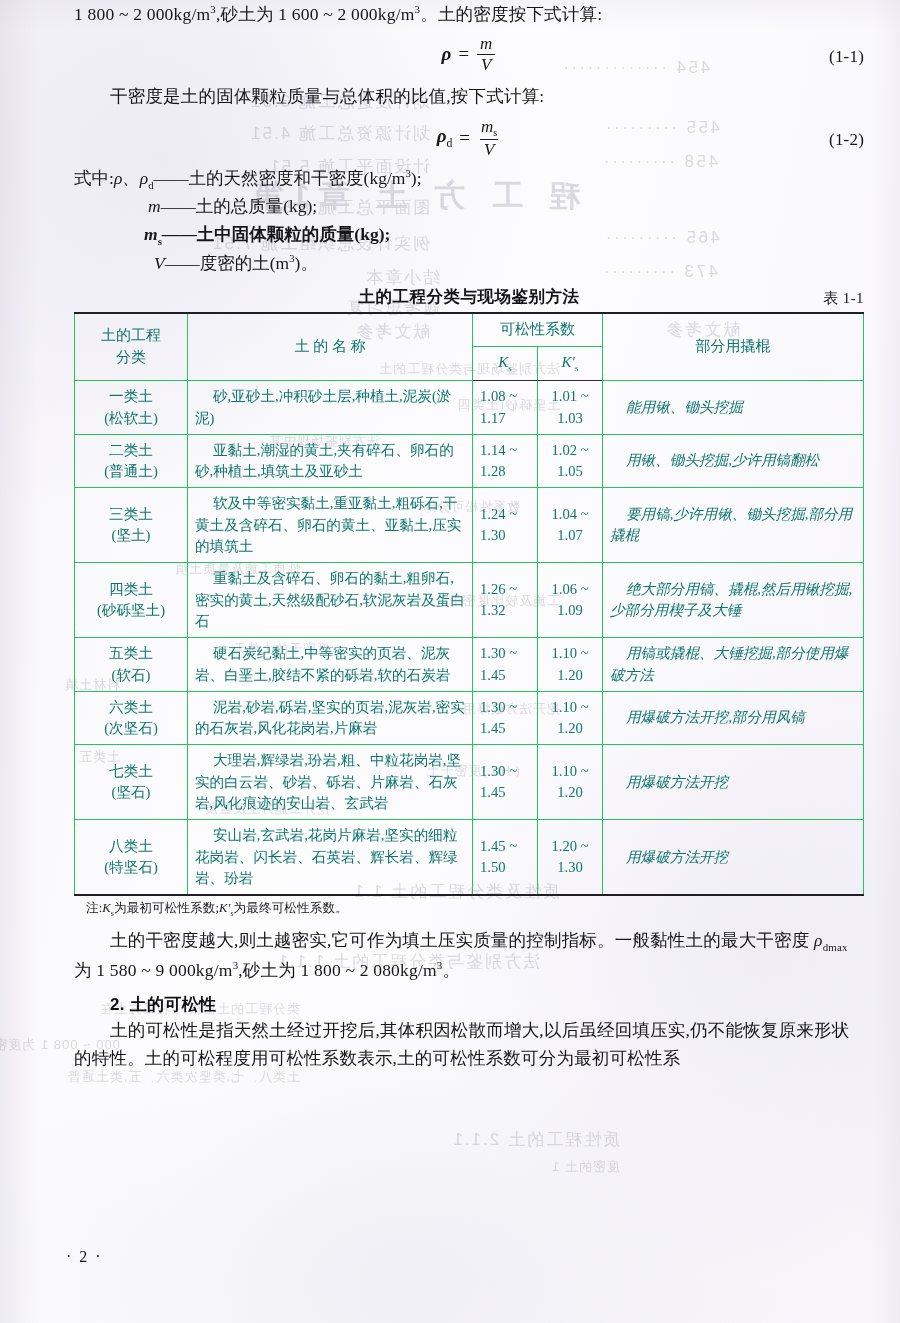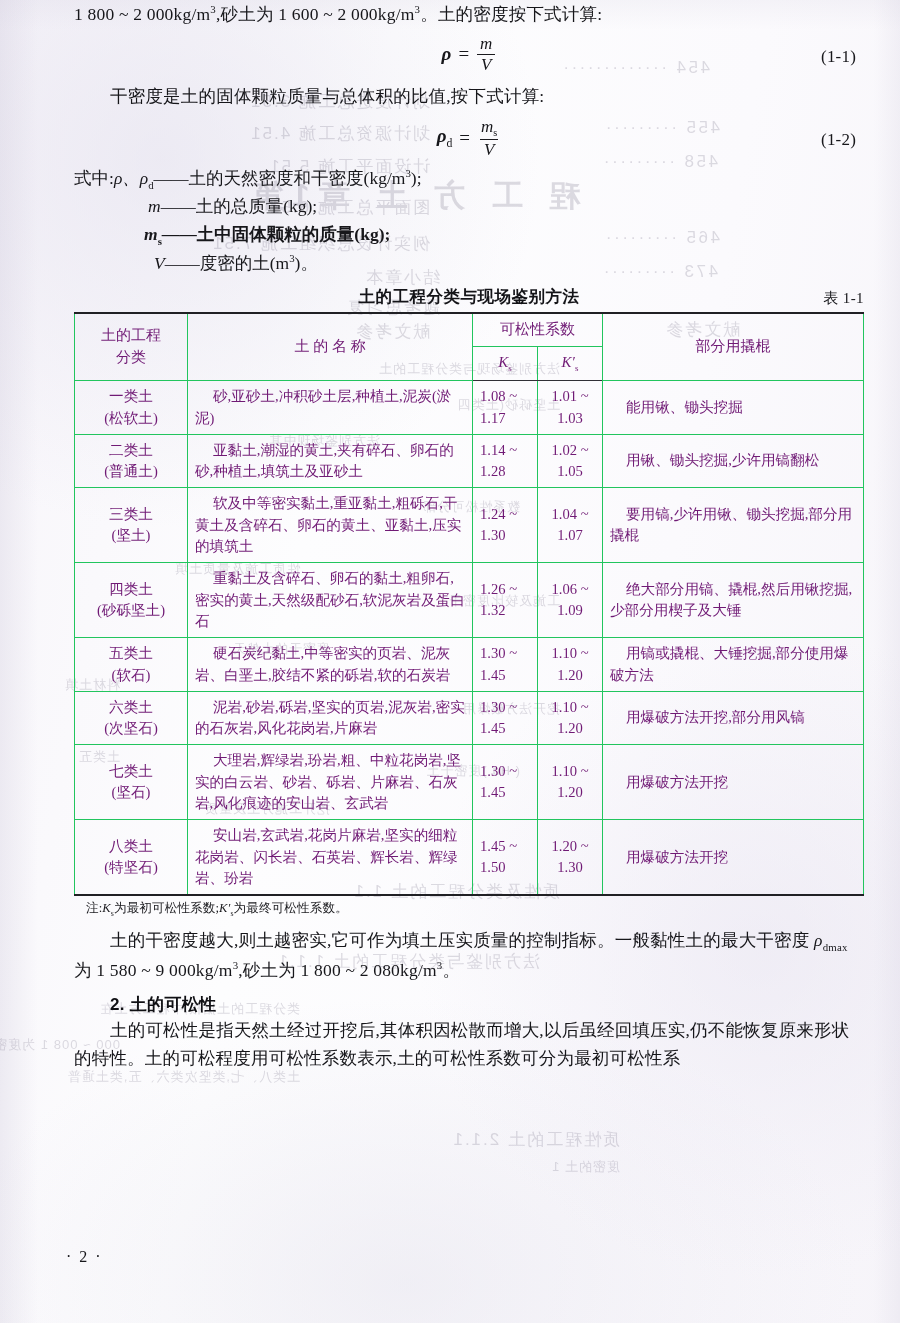--- a/index.html
+++ b/index.html
@@ -106,21 +106,21 @@
   }
   .frac .num { padding: 0 4px 1px 4px; font-size: 17px; }
   .frac .num sub { font-style: normal; font-size: 0.6em; }
   .frac .den {
     padding: 1px 4px 0 4px;
     border-top: 1.3px solid #1a1a1e;
     font-size: 17px;
   }
   .eqno {
     position: absolute;
-    right: 8px;
+    right: 0;
     top: 12px;
     font-size: 17px;
     letter-spacing: 0.2px;
   }
 
   .where-block { margin-top: 2px; }
   .where-row {
     font-size: 17.5px;
     line-height: 1.58;
     white-space: nowrap;
@@ -157,21 +157,21 @@
     font-size: 15px;
     letter-spacing: 0.4px;
   }
 
   table.soil {
     width: 790px;
     border-collapse: collapse;
     table-layout: fixed;
     font-size: 14.6px;
     line-height: 1.46;
-    color: #701a75;
+    color: #0f766e;
   }
   table.soil td, table.soil th {
     border: 1px solid #22c55e;
     padding: 5px 7px;
     vertical-align: middle;
     font-weight: normal;
   }
   table.soil thead th {
     text-align: center;
     font-size: 15px;
@@ -182,21 +182,21 @@
 
   .c-class { width: 98px;  text-align: center; }
   .c-name  { width: 270px; text-align: left; }
   .c-ks    { width: 88px;  text-align: left; }
   .c-ksp   { width: 88px;  text-align: center; }
   .c-meth  { width: 246px; text-align: left; }
 
   .cls-main { display: block; }
   .cls-sub  { display: block; }
   .name-cell { text-indent: 18px; }
-  .meth-cell { text-indent: 16px; }
+  .meth-cell { text-indent: 16px; font-style: italic; }
   .kitalic { font-style: italic; }
   .kitalic sub { font-style: normal; font-size: 0.6em; }
 
   .tbl-note {
     font-size: 12.6px;
     letter-spacing: 0.1px;
     margin-top: 4px;
     padding-left: 12px;
     color: #1a1a1e;
   }

